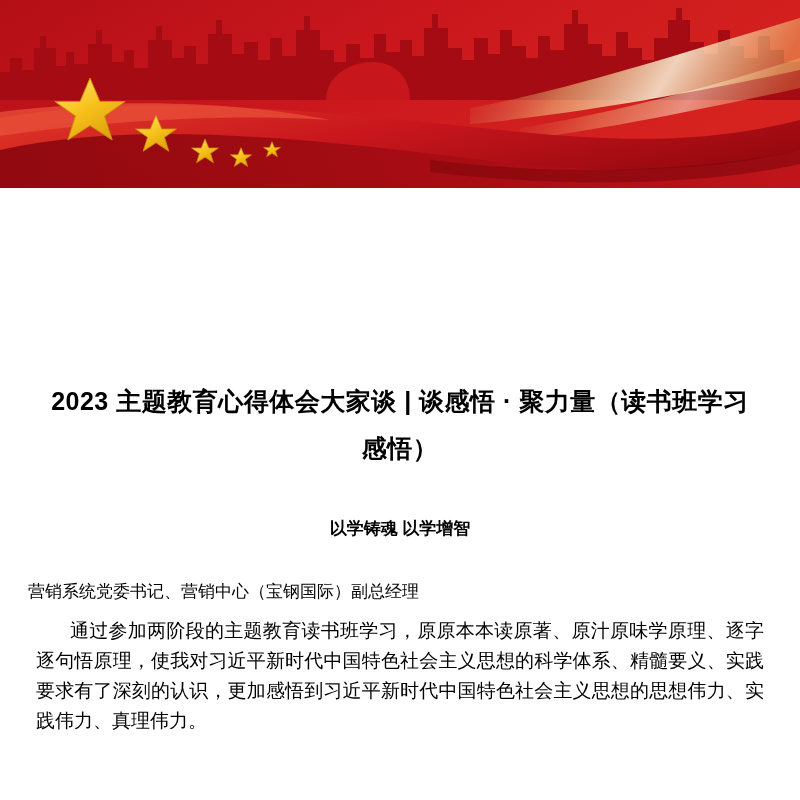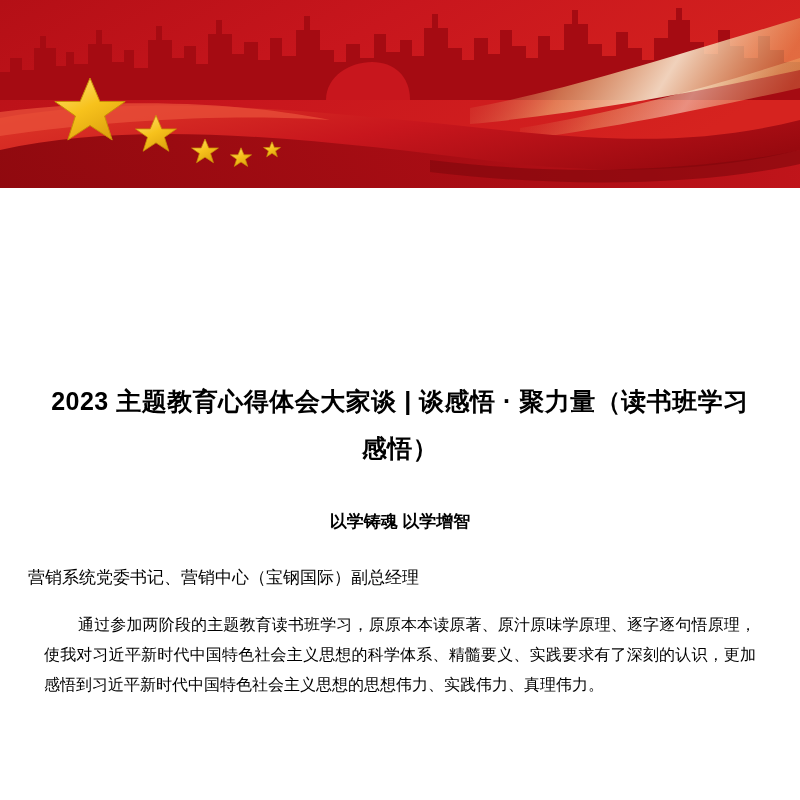--- a/index.html
+++ b/index.html
@@ -49,44 +49,44 @@
     padding: 188px 22px 0 22px;
     text-align: center;
     font-size: 25px;
     font-weight: bold;
     line-height: 47px;
     color: #000000;
     letter-spacing: 0.5px;
   }
 
   .subtitle {
-    margin: 5px;
+    margin: 12px;
     padding: 32px 0 0 0;
     text-align: center;
     font-size: 17px;
     font-weight: bold;
     line-height: 26px;
     color: #000000;
   }
   .subtitle-line {
     display: block;
   }
 
   .byline {
     margin: 0;
     padding: 24px 0 0 0;
     font-size: 17px;
     line-height: 28px;
     color: #000000;
   }
 
   .para {
-    margin: 16px;
+    margin: 8px;
     padding: 0;
-    font-size: 16px;
+    font-size: 19px;
     line-height: 30px;
     color: #000000;
     text-align: justify;
     text-indent: 34px;
   }
   .body-block {
     padding-top: 2px;
   }
 </style>
 </head>

